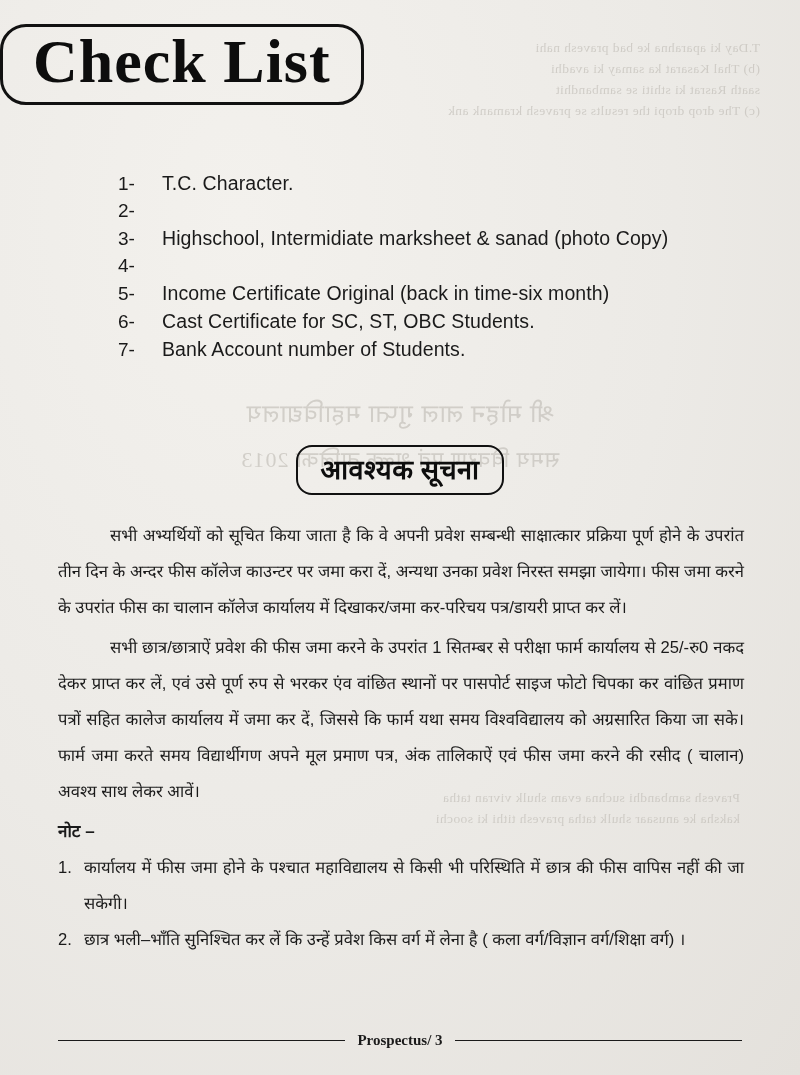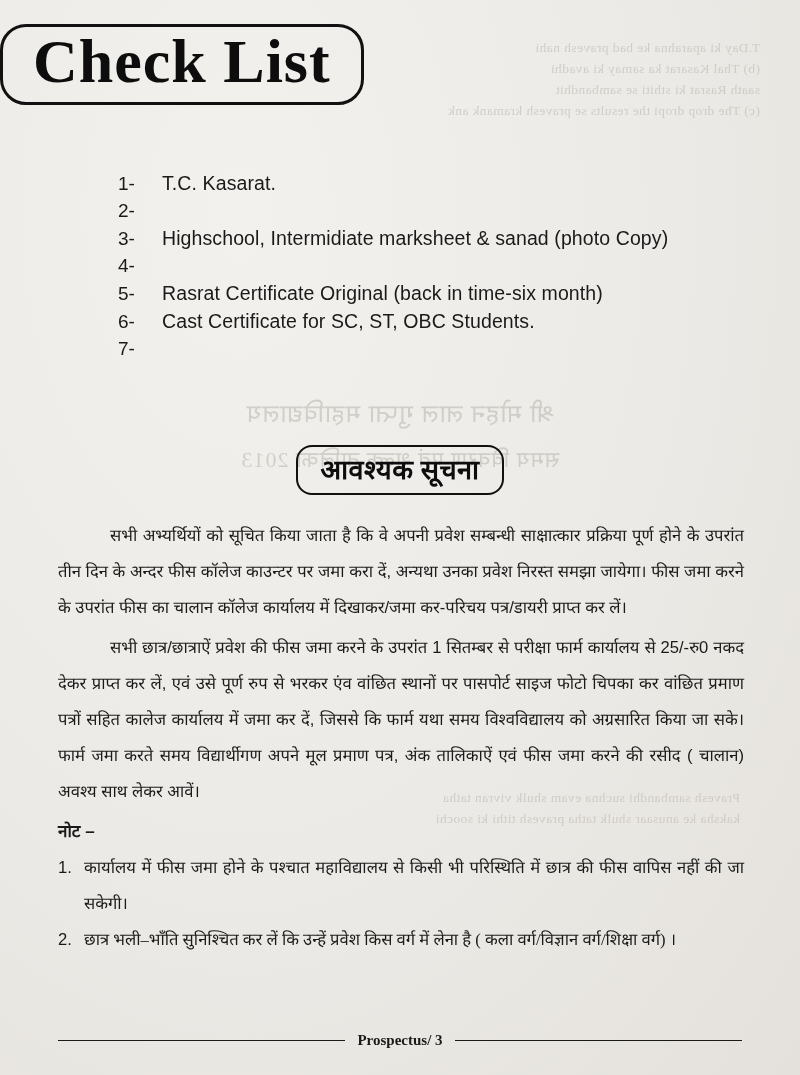--- a/index.html
+++ b/index.html
@@ -127,21 +127,21 @@
   .note-label {
     flex: 0 0 auto;
     font-weight: bold;
     font-size: 17px;
     white-space: nowrap;
     padding-right: 6px;
   }
   .note-items { flex: 1 1 auto; }
   .note-item { display: flex; align-items: flex-start; margin-bottom: 0px; }
   .note-idx { flex: 0 0 26px; }
-  .note-txt { flex: 1 1 auto; text-align: justify; font-family: Liberation Serif, serif; }
+  .note-txt { flex: 1 1 auto; text-align: justify; }
 
   .footer {
     position: absolute;
     bottom: 26px;
     left: 58px;
     right: 58px;
     display: flex;
     align-items: center;
     gap: 12px;
   }
@@ -181,42 +181,43 @@
 
   <div class="title-wrap">
     <div class="title-box">
       <div class="t">Check List</div>
     </div>
   </div>
 
   <div class="checklist">
     <div class="cl-row">
       <span class="cl-num">1-</span>
-      <span class="cl-text">T.C. Kasarat.</span>
+      <span class="cl-text">T.C. Character.</span>
     </div>
     <div class="cl-row">
       <span class="cl-num">2-</span>
     </div>
     <div class="cl-row">
       <span class="cl-num">3-</span>
       <span class="cl-text">Highschool, Intermidiate marksheet &amp; sanad (photo Copy)</span>
     </div>
     <div class="cl-row">
       <span class="cl-num">4-</span>
     </div>
     <div class="cl-row">
       <span class="cl-num">5-</span>
-      <span class="cl-text">Rasrat Certificate Original (back in time-six month)</span>
+      <span class="cl-text">Income Certificate Original (back in time-six month)</span>
     </div>
     <div class="cl-row">
       <span class="cl-num">6-</span>
       <span class="cl-text">Cast Certificate for SC, ST, OBC Students.</span>
     </div>
     <div class="cl-row">
       <span class="cl-num">7-</span>
+      <span class="cl-text">Bank Account number of Students.</span>
     </div>
   </div>
 
   <div class="notice-wrap">
     <div class="notice-box">
       <div class="n">आवश्यक सूचना</div>
     </div>
   </div>
 
   <div class="body-text">

